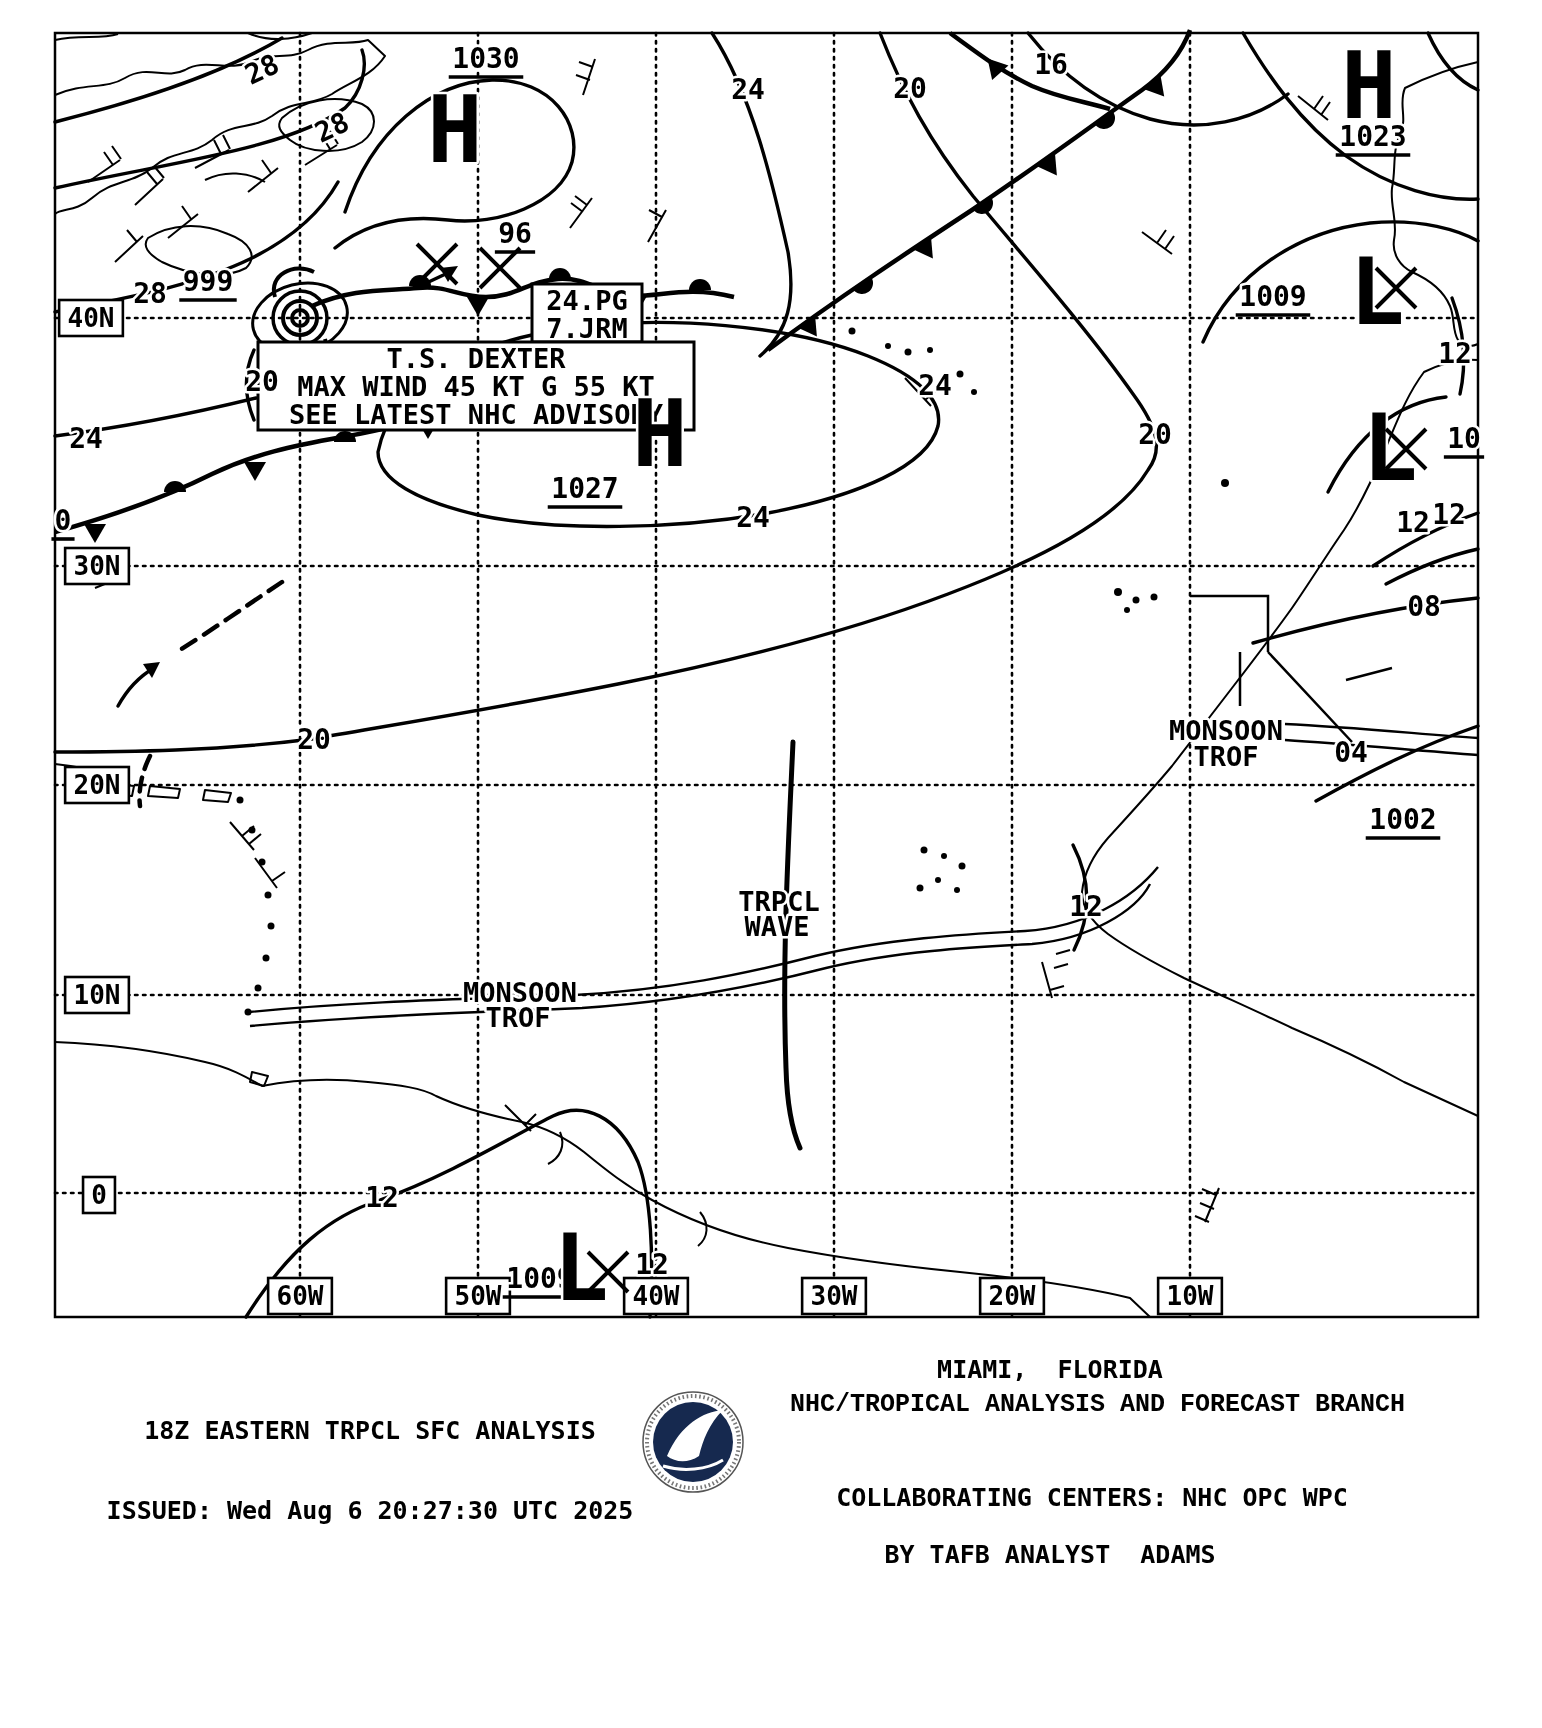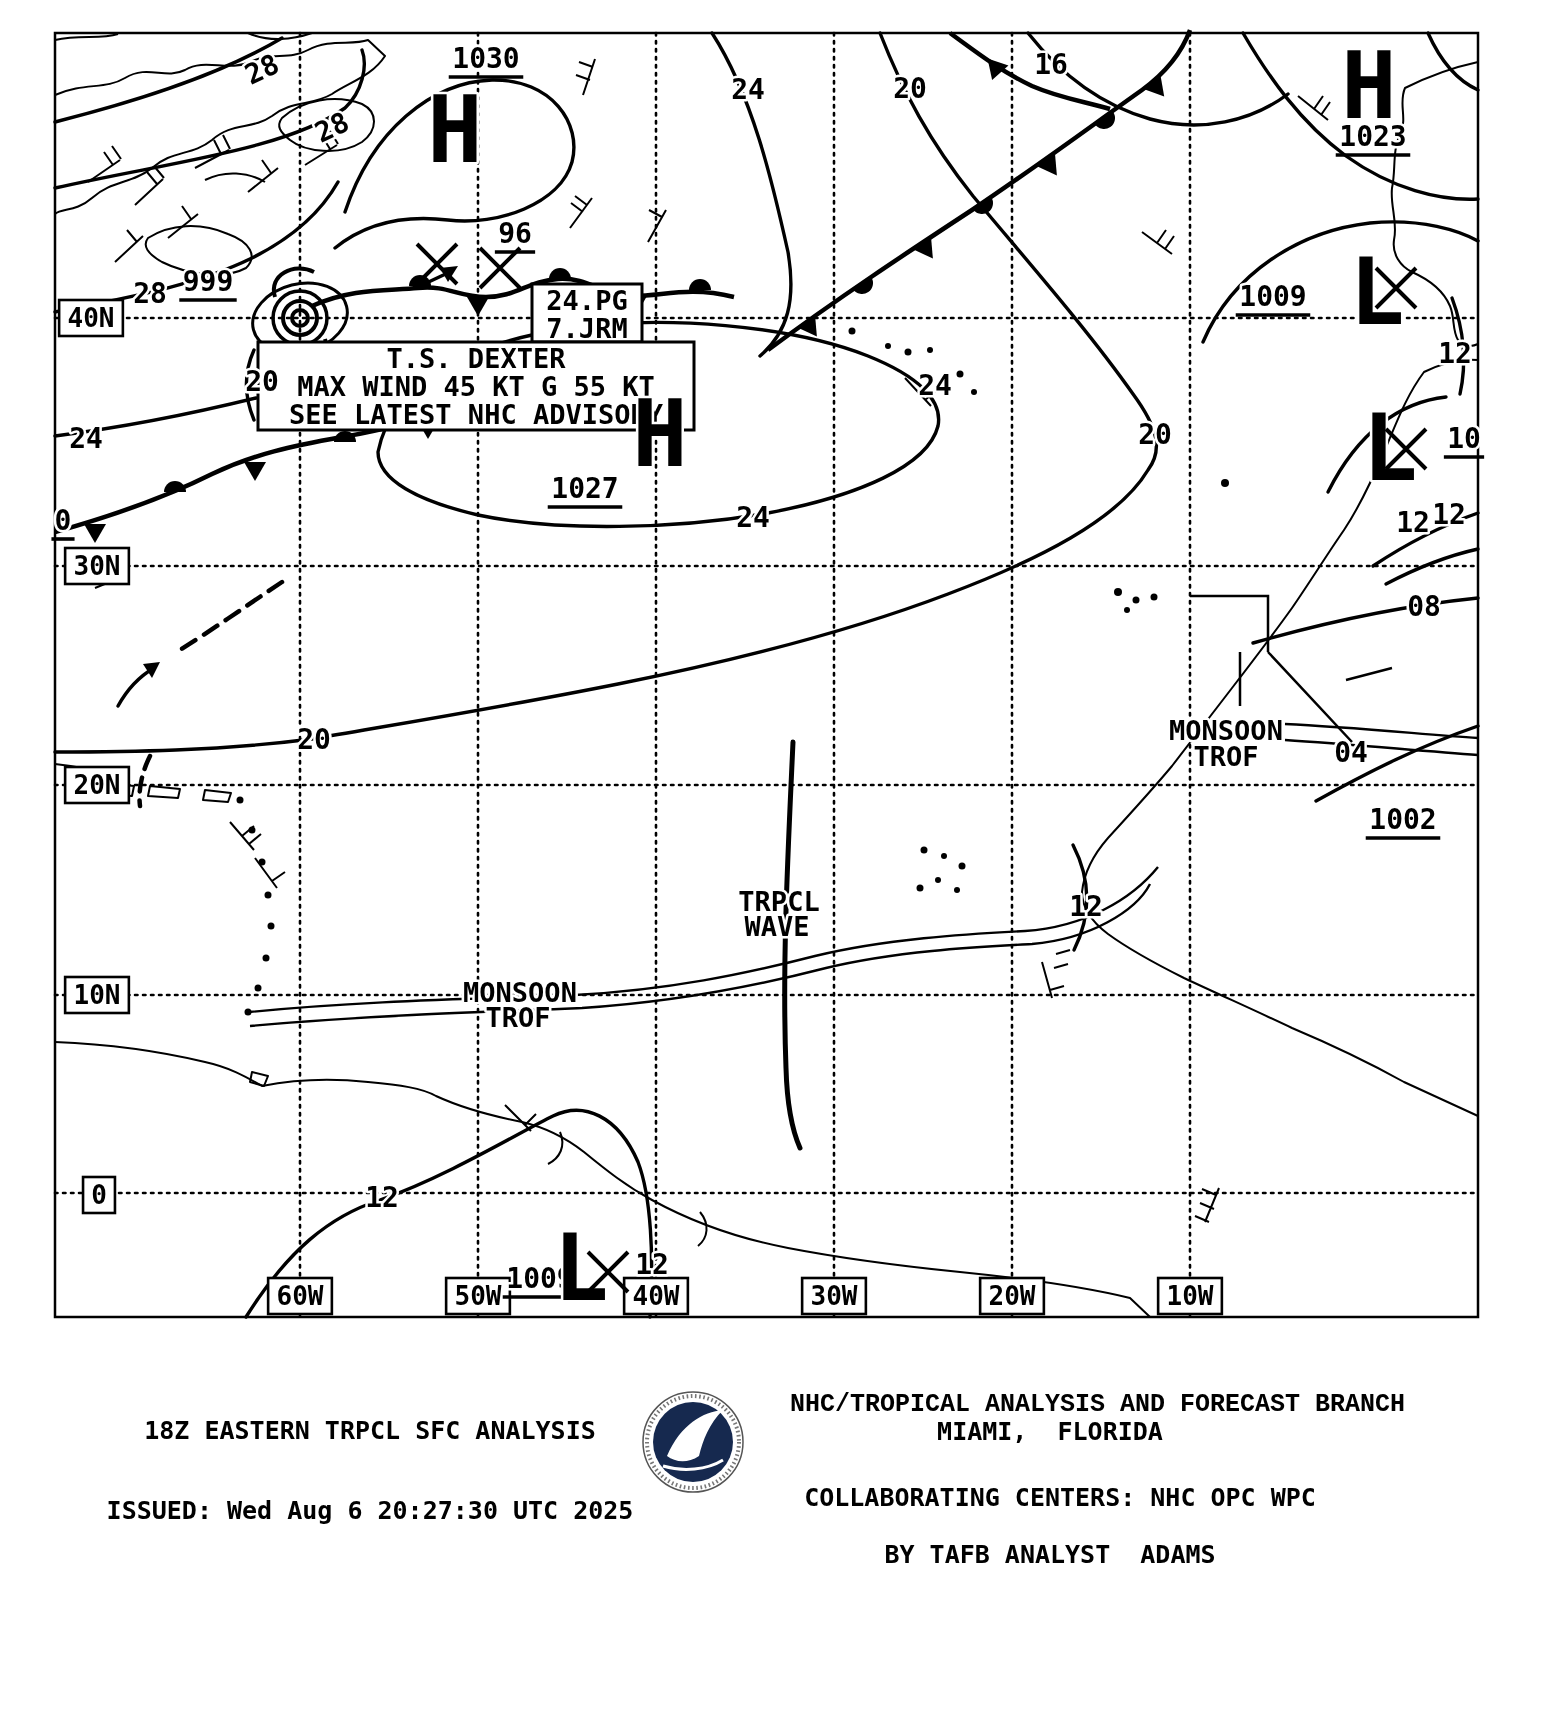--- a/index.html
+++ b/index.html
@@ -293,17 +293,17 @@
     <circle r="46" fill="none" stroke="#777" stroke-width="4" stroke-dasharray="1.6 2.6"></circle>
     <circle r="40" fill="#16294f" stroke="none"></circle>
     <path d="M -26,14 C -12,-18 10,-30 30,-32 C 16,-18 10,-2 6,14 C -6,22 -18,20 -26,14 Z" fill="#fff"></path>
     <path d="M -30,24 C -10,30 14,28 30,18" stroke="#fff" stroke-width="3" fill="none"></path>
   </g>
 </svg>
 
 <div class="footer-line" style="left:80px;top:1392px;width:580px;margin-top:24px;">18Z EASTERN TRPCL SFC ANALYSIS</div>
 <div class="footer-line" style="left:62px;top:1496px;width:616px;">ISSUED: Wed Aug 6 20:27:30 UTC 2025</div>
 <div class="footer-line" style="left:790px;top:1390px;width:520px;font-family:Liberation Mono, monospace;">NHC/TROPICAL ANALYSIS AND FORECAST BRANCH</div>
-<div class="footer-line" style="left:790px;top:1417px;width:520px;">MIAMI,  FLORIDA</div>
+<div class="footer-line" style="left:790px;top:1355px;width:520px;">MIAMI,  FLORIDA</div>
 <div class="footer-line" style="left:790px;top:1540px;width:520px;">BY TAFB ANALYST  ADAMS</div>
-<div class="footer-line" style="left:800px;top:1483px;width:520px;">COLLABORATING CENTERS: NHC OPC WPC</div>
+<div class="footer-line" style="left:832px;top:1483px;width:520px;">COLLABORATING CENTERS: NHC OPC WPC</div>
 
 </div>
 
 </body></html>

